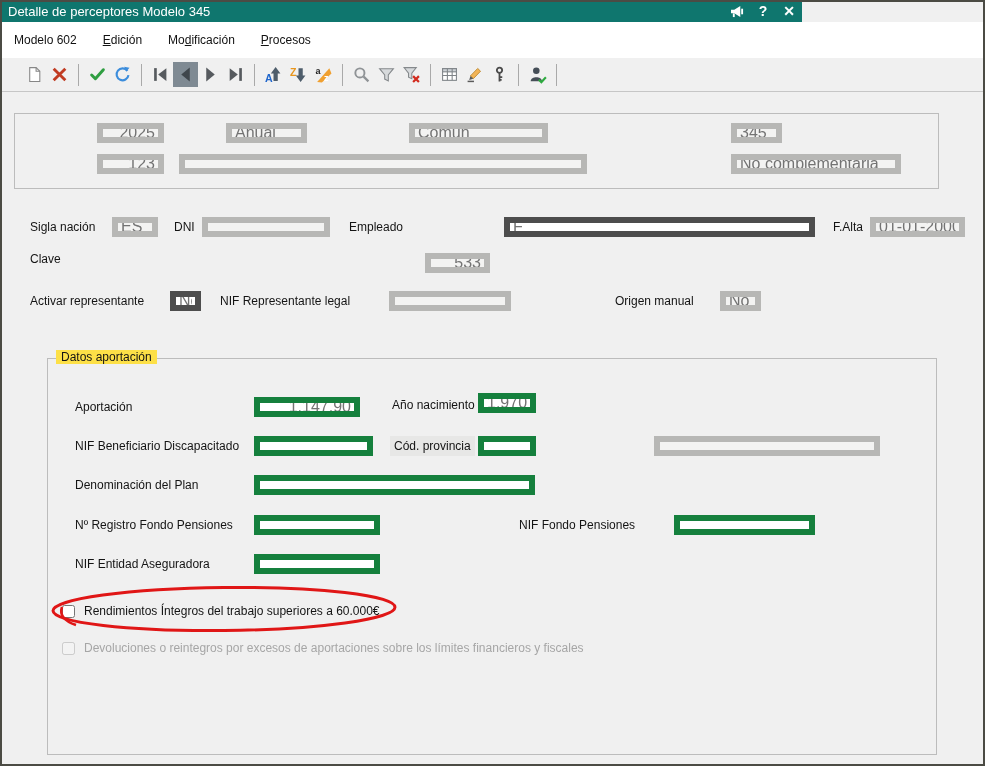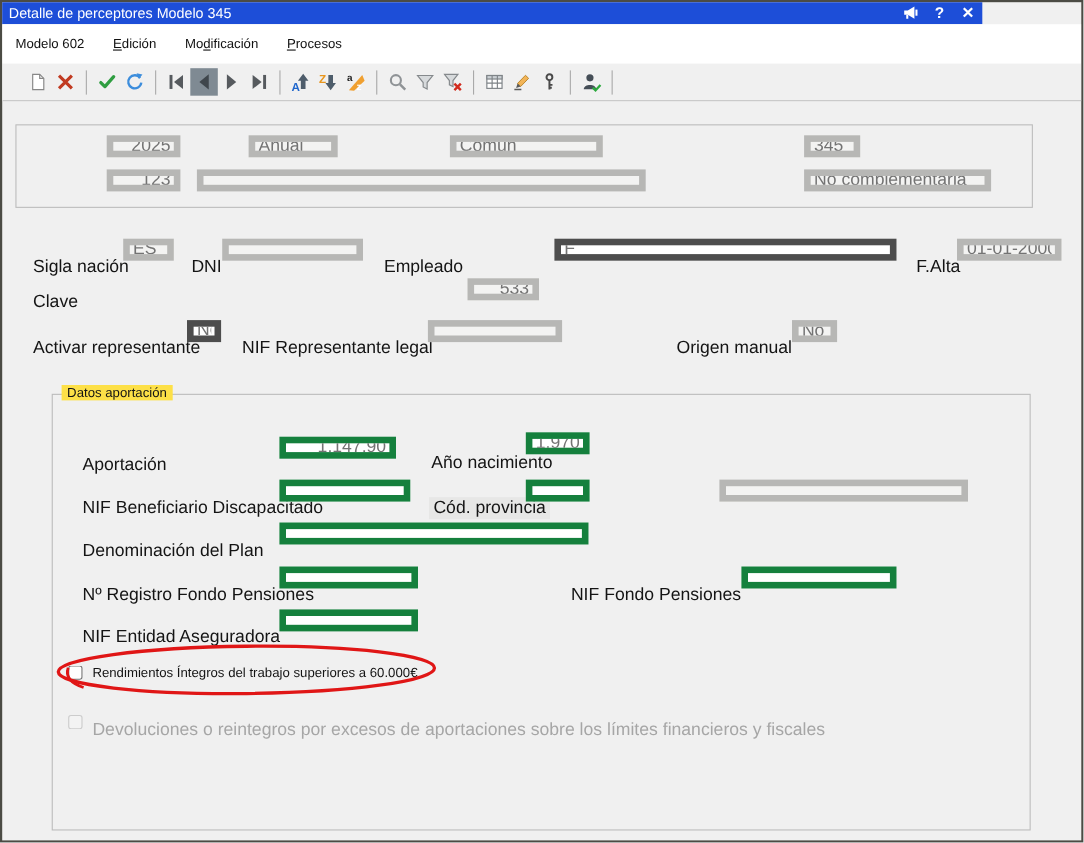--- a/index.html
+++ b/index.html
@@ -1,36 +1,36 @@
 <!DOCTYPE html>
 <html><head>
 <meta charset="utf-8">
 <style>
   html,body{margin:0;padding:0;background:#d8d8d8;font-family:"Liberation Sans",sans-serif;}
   .window{position:relative;width:985px;height:766px;background:#f0f0f0;
     border:2px solid #4b4b44;box-sizing:border-box;overflow:hidden;}
   
-  .titlebar{position:absolute;left:-2px;top:-2px;width:893px;height:22px;background:#1d4ed8;
+  .titlebar{position:absolute;left:-2px;top:-2px;width:802px;height:22px;background:#0f766e;
     display:flex;align-items:center;color:#fff;font-size:13px;padding-left:8px;box-sizing:border-box;}
   .titlebar .spacer{flex:1}
   .tb-ico{width:26px;height:18px;display:flex;align-items:center;justify-content:center;
     color:#fff;font-size:14px;font-weight:bold;cursor:default;}
   
   .menubar{position:absolute;left:0;top:20px;width:100%;height:36px;background:#ffffff;
     display:flex;align-items:center;padding-left:12px;box-sizing:border-box;gap:26px;}
   .menu-item{font-size:12px;color:#111;}
   .menu-item .ul{text-decoration:underline;}
   
   .toolbar{position:absolute;left:0;top:56px;width:100%;height:34px;background:#f0f0f0;
     border-bottom:1px solid #c6c6c6;display:flex;align-items:center;padding-left:20px;box-sizing:border-box;}
   .tbtn{width:25px;height:25px;display:flex;align-items:center;justify-content:center;flex:0 0 auto;}
   .tbtn.pressed{background:#7f8a93;}
   .tsep{width:1px;height:22px;background:#a9a9a9;margin:0 6px;flex:0 0 auto;}
   
-  .lbl{position:absolute;font-size:16px;color:#141414;line-height:20px;white-space:nowrap;margin-top:16px;}
+  .lbl{position:absolute;font-size:12px;color:#141414;line-height:20px;white-space:nowrap;}
   .lbl.shade{background:#e7e7e6;padding:0 4px;}
   .lbl.gray{color:#a6a6a6;}
   .fld{position:absolute;height:20px;box-sizing:border-box;border:6px solid #15803d;background:#fff;
     font-family:"Liberation Sans",sans-serif;font-size:16px;padding:0 3px;color:#737373;outline:none;}
   .fld.dis{background:#f3f3f2;border-color:#b7b7b5;}
   .fld.right{text-align:right;}
   .fld.center{text-align:right;}
   .fld.focus{border-color:#4d4d4d;}
   
   .gbox{position:absolute;border:1px solid #bcbcbc;box-sizing:border-box;}

